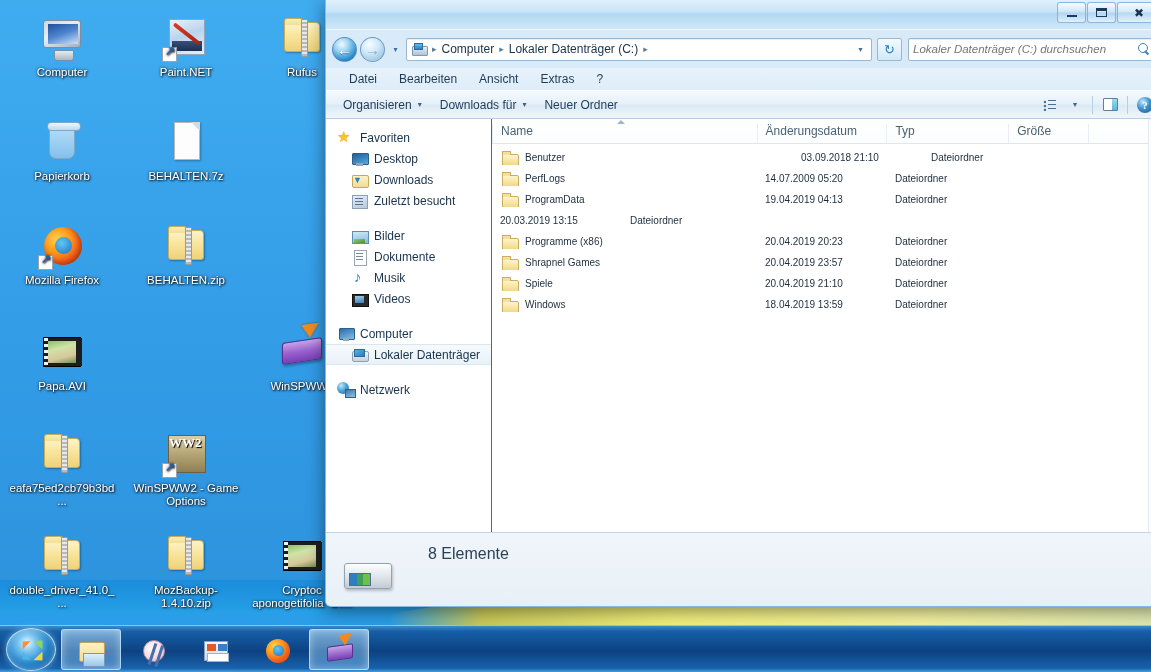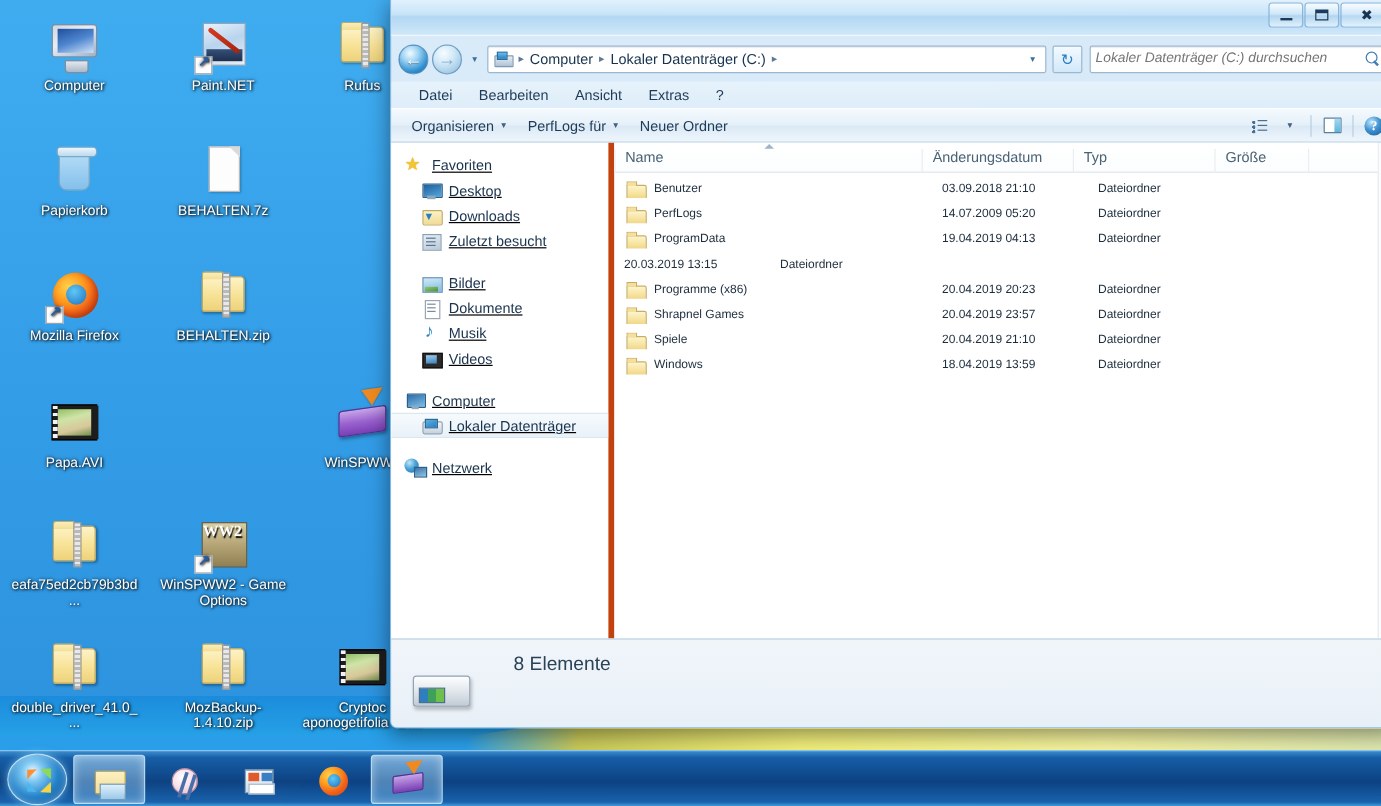--- a/index.html
+++ b/index.html
@@ -412,23 +412,23 @@
     width:16px; height:16px; border-radius:50%;
     background:radial-gradient(circle at 36% 30%, #bfe6fb 0%, #3f92d0 45%, #1a5690 100%);
     color:#fff; font-size:11px; font-weight:bold; line-height:16px; text-align:center;
     font-family:"Liberation Serif", serif;
   }
 
   #body { flex:1; display:flex; min-height:0; background:#fff; }
 
   
   #navpane {
-    width:186px; flex:none; background:#fff;
-    border-right:5px solid #c2410c;
-    padding-top:8px; overflow:hidden;text-decoration:underline;
+    width:166px; flex:none; background:#fff;
+    border-right:1px solid #c2410c;
+    padding-top:8px; overflow:hidden;
   }
   .nav-row {
     height:21px; display:flex; align-items:center; gap:6px;
     padding-left:12px; cursor:pointer; font-size:12px; color:#19334d;
     white-space:nowrap;
   }
   .nav-row.child { padding-left:26px; }
   .nav-row.selected {
     background:linear-gradient(180deg,#f6fafd,#e9f2f9);
     border-top:1px solid #dbe7f0; border-bottom:1px solid #dbe7f0;
@@ -742,21 +742,21 @@
     <div class="menu-item">Extras</div>
     <div class="menu-item">?</div>
   </div>
 
   <div id="toolbar">
     <div class="tbar-btn">
       <span>Organisieren</span>
       <span class="caret">▾</span>
     </div>
     <div class="tbar-btn">
-      <span>PerfLogs für</span>
+      <span>Downloads für</span>
       <span class="caret">▾</span>
     </div>
     <div class="tbar-btn">
       <span>Neuer Ordner</span>
     </div>
     <div class="tbar-spacer"></div>
     <div class="tbar-ico">
       <span class="ico-views"></span>
     </div>
     <div class="tbar-ico">
@@ -832,21 +832,21 @@
           <div class="col" style="width: 122px;">Typ</div>
           <div class="col" style="width: 80px;">Größe</div>
           <div class="col" style="width: 60px;"></div>
         </div>
       <div id="rows">
           <div class="row">
             <div class="cell name" style="width: 265px;">
               <span class="folder-ico"></span>
               <span>Benutzer</span>
             </div>
-            <div class="cell" style="width: 130px;">03.09.2018 21:10</div>
+            <div class="cell" style="width: 130px; margin-left: 36px;">03.09.2018 21:10</div>
             <div class="cell" style="width: 122px;">Dateiordner</div>
             <div class="cell" style="width: 80px;"></div>
           </div>
           <div class="row">
             <div class="cell name" style="width: 265px;">
               <span class="folder-ico"></span>
               <span>PerfLogs</span>
             </div>
             <div class="cell" style="width: 130px;">14.07.2009 05:20</div>
             <div class="cell" style="width: 122px;">Dateiordner</div>

